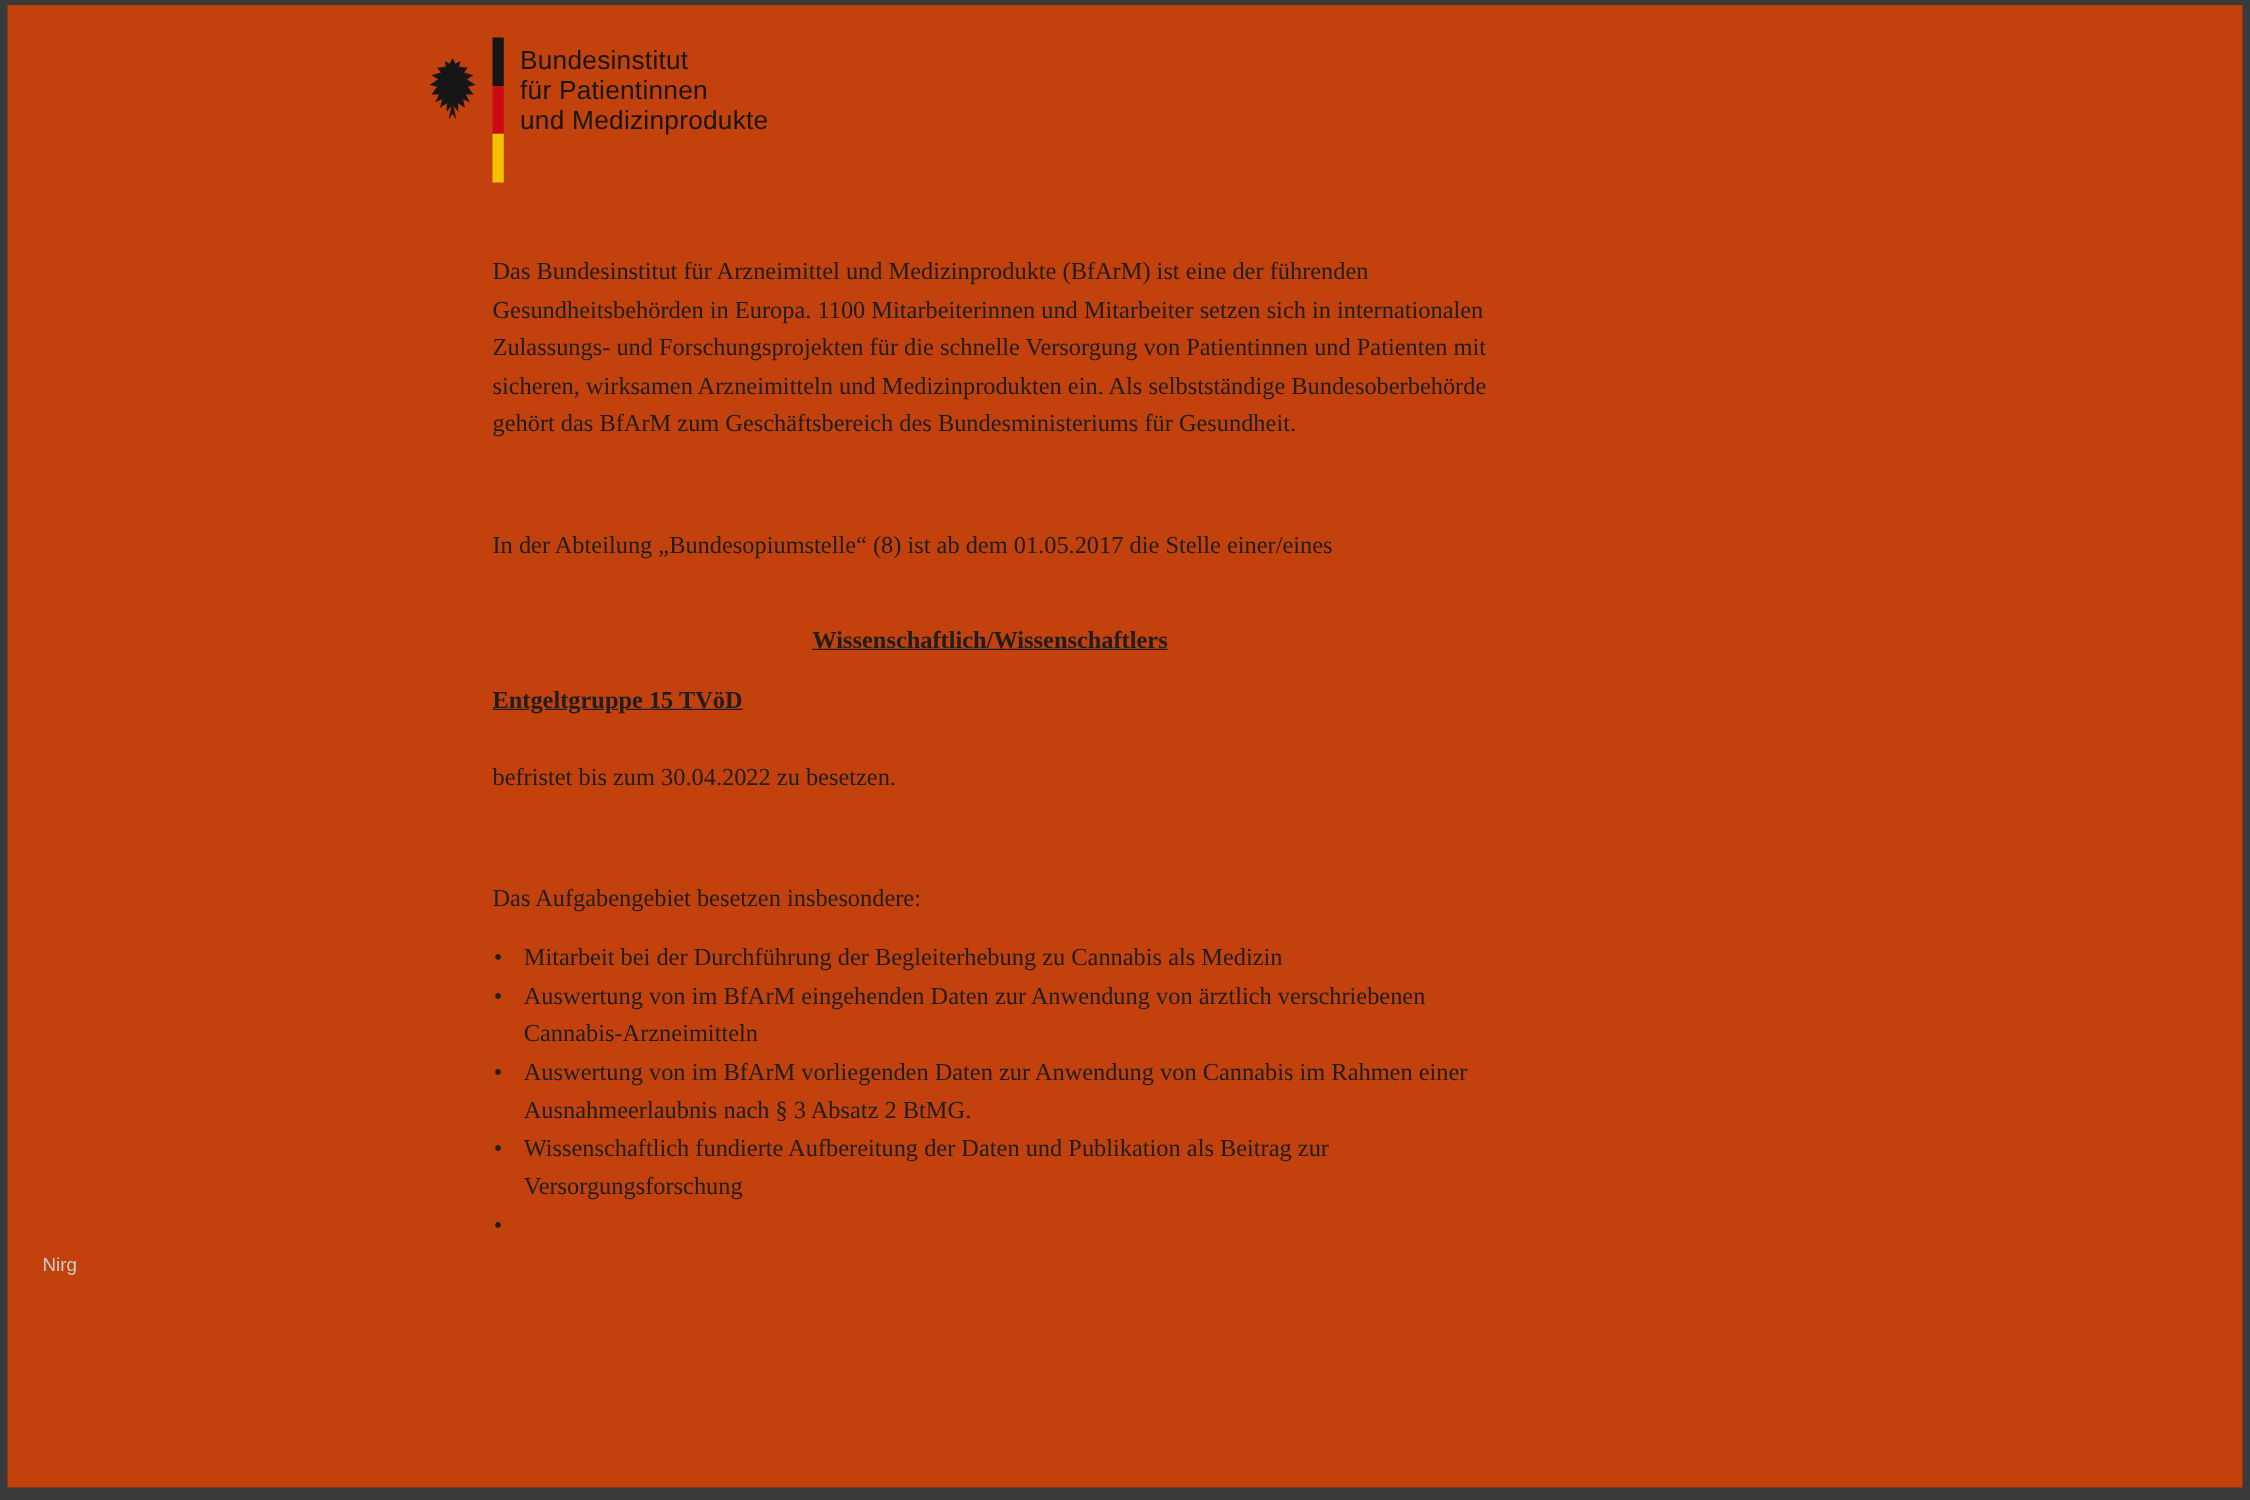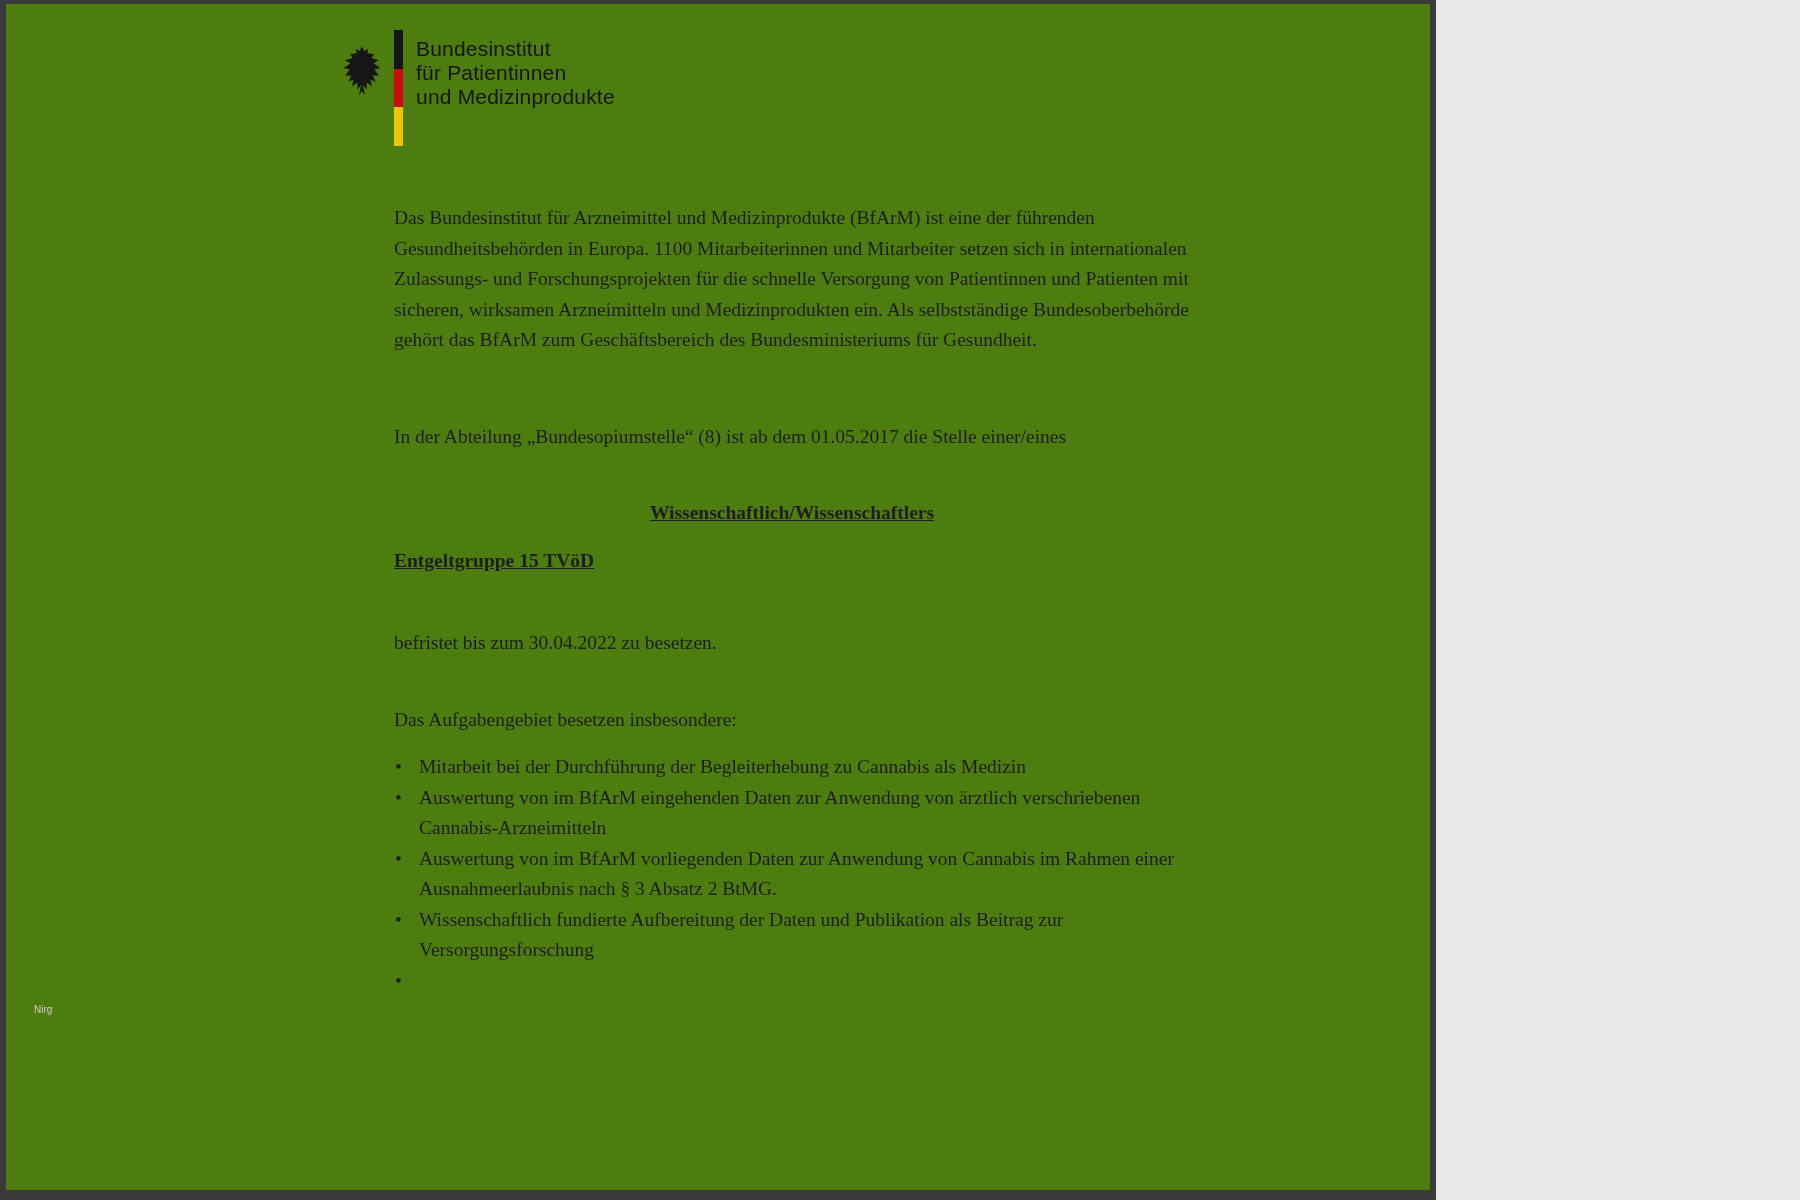--- a/index.html
+++ b/index.html
@@ -4,27 +4,27 @@
 <style>
   html, body {
     margin: 0;
     padding: 0;
     width: 1800px;
     height: 1200px;
     background: #e9e7e8;
   }
   .screen {
     position: relative;
-    width: 1436px;
+    width: 1800px;
     height: 1200px;
     box-sizing: border-box;
     border-style: solid;
     border-color: #3a3a3a;
     border-width: 4px 6px 10px 6px;
-    background: #4d7c0f;
+    background: #c2410c;
     overflow: hidden;
     font-family: "Liberation Serif", "DejaVu Serif", serif;
     color: #1e1e20;
   }
 
   
   .logo {
     position: absolute;
     left: 333px;
     top: 26px;
@@ -67,21 +67,21 @@
     width: 796px;
     font-size: 19.5px;
     line-height: 30.5px;
   }
   .content p { margin: 0; position: absolute; width: 100%; }
 
   .intro        { top: 199px; }
   .dept         { top: 418px; }
   .pos-title    { top: 494px; text-align: center; font-weight: 700; text-decoration: underline; }
   .pay-grade    { top: 542px; font-weight: 700; text-decoration: underline; }
-  .term         { top: 624px; }
+  .term         { top: 604px; }
   .tasks-intro  { top: 701px; }
   .tasks-intro strong { font-weight: 400; }
 
   .tasks {
     position: absolute;
     top: 748px;
     left: 0;
     width: 100%;
     margin: 0;
     padding: 0;
@@ -97,21 +97,21 @@
     left: 1px;
     top: 0;
   }
 
   
   .watermark {
     position: absolute;
     left: 28px;
     top: 1000px;
     font-family: "Liberation Sans", sans-serif;
-    font-size: 10px;
+    font-size: 15px;
     color: #cfcccd;
   }
 </style>
 </head>
 <body>
 
 <div class="screen">
 
   <header class="logo">
     <svg class="eagle" viewBox="0 0 60 68" aria-hidden="true">

